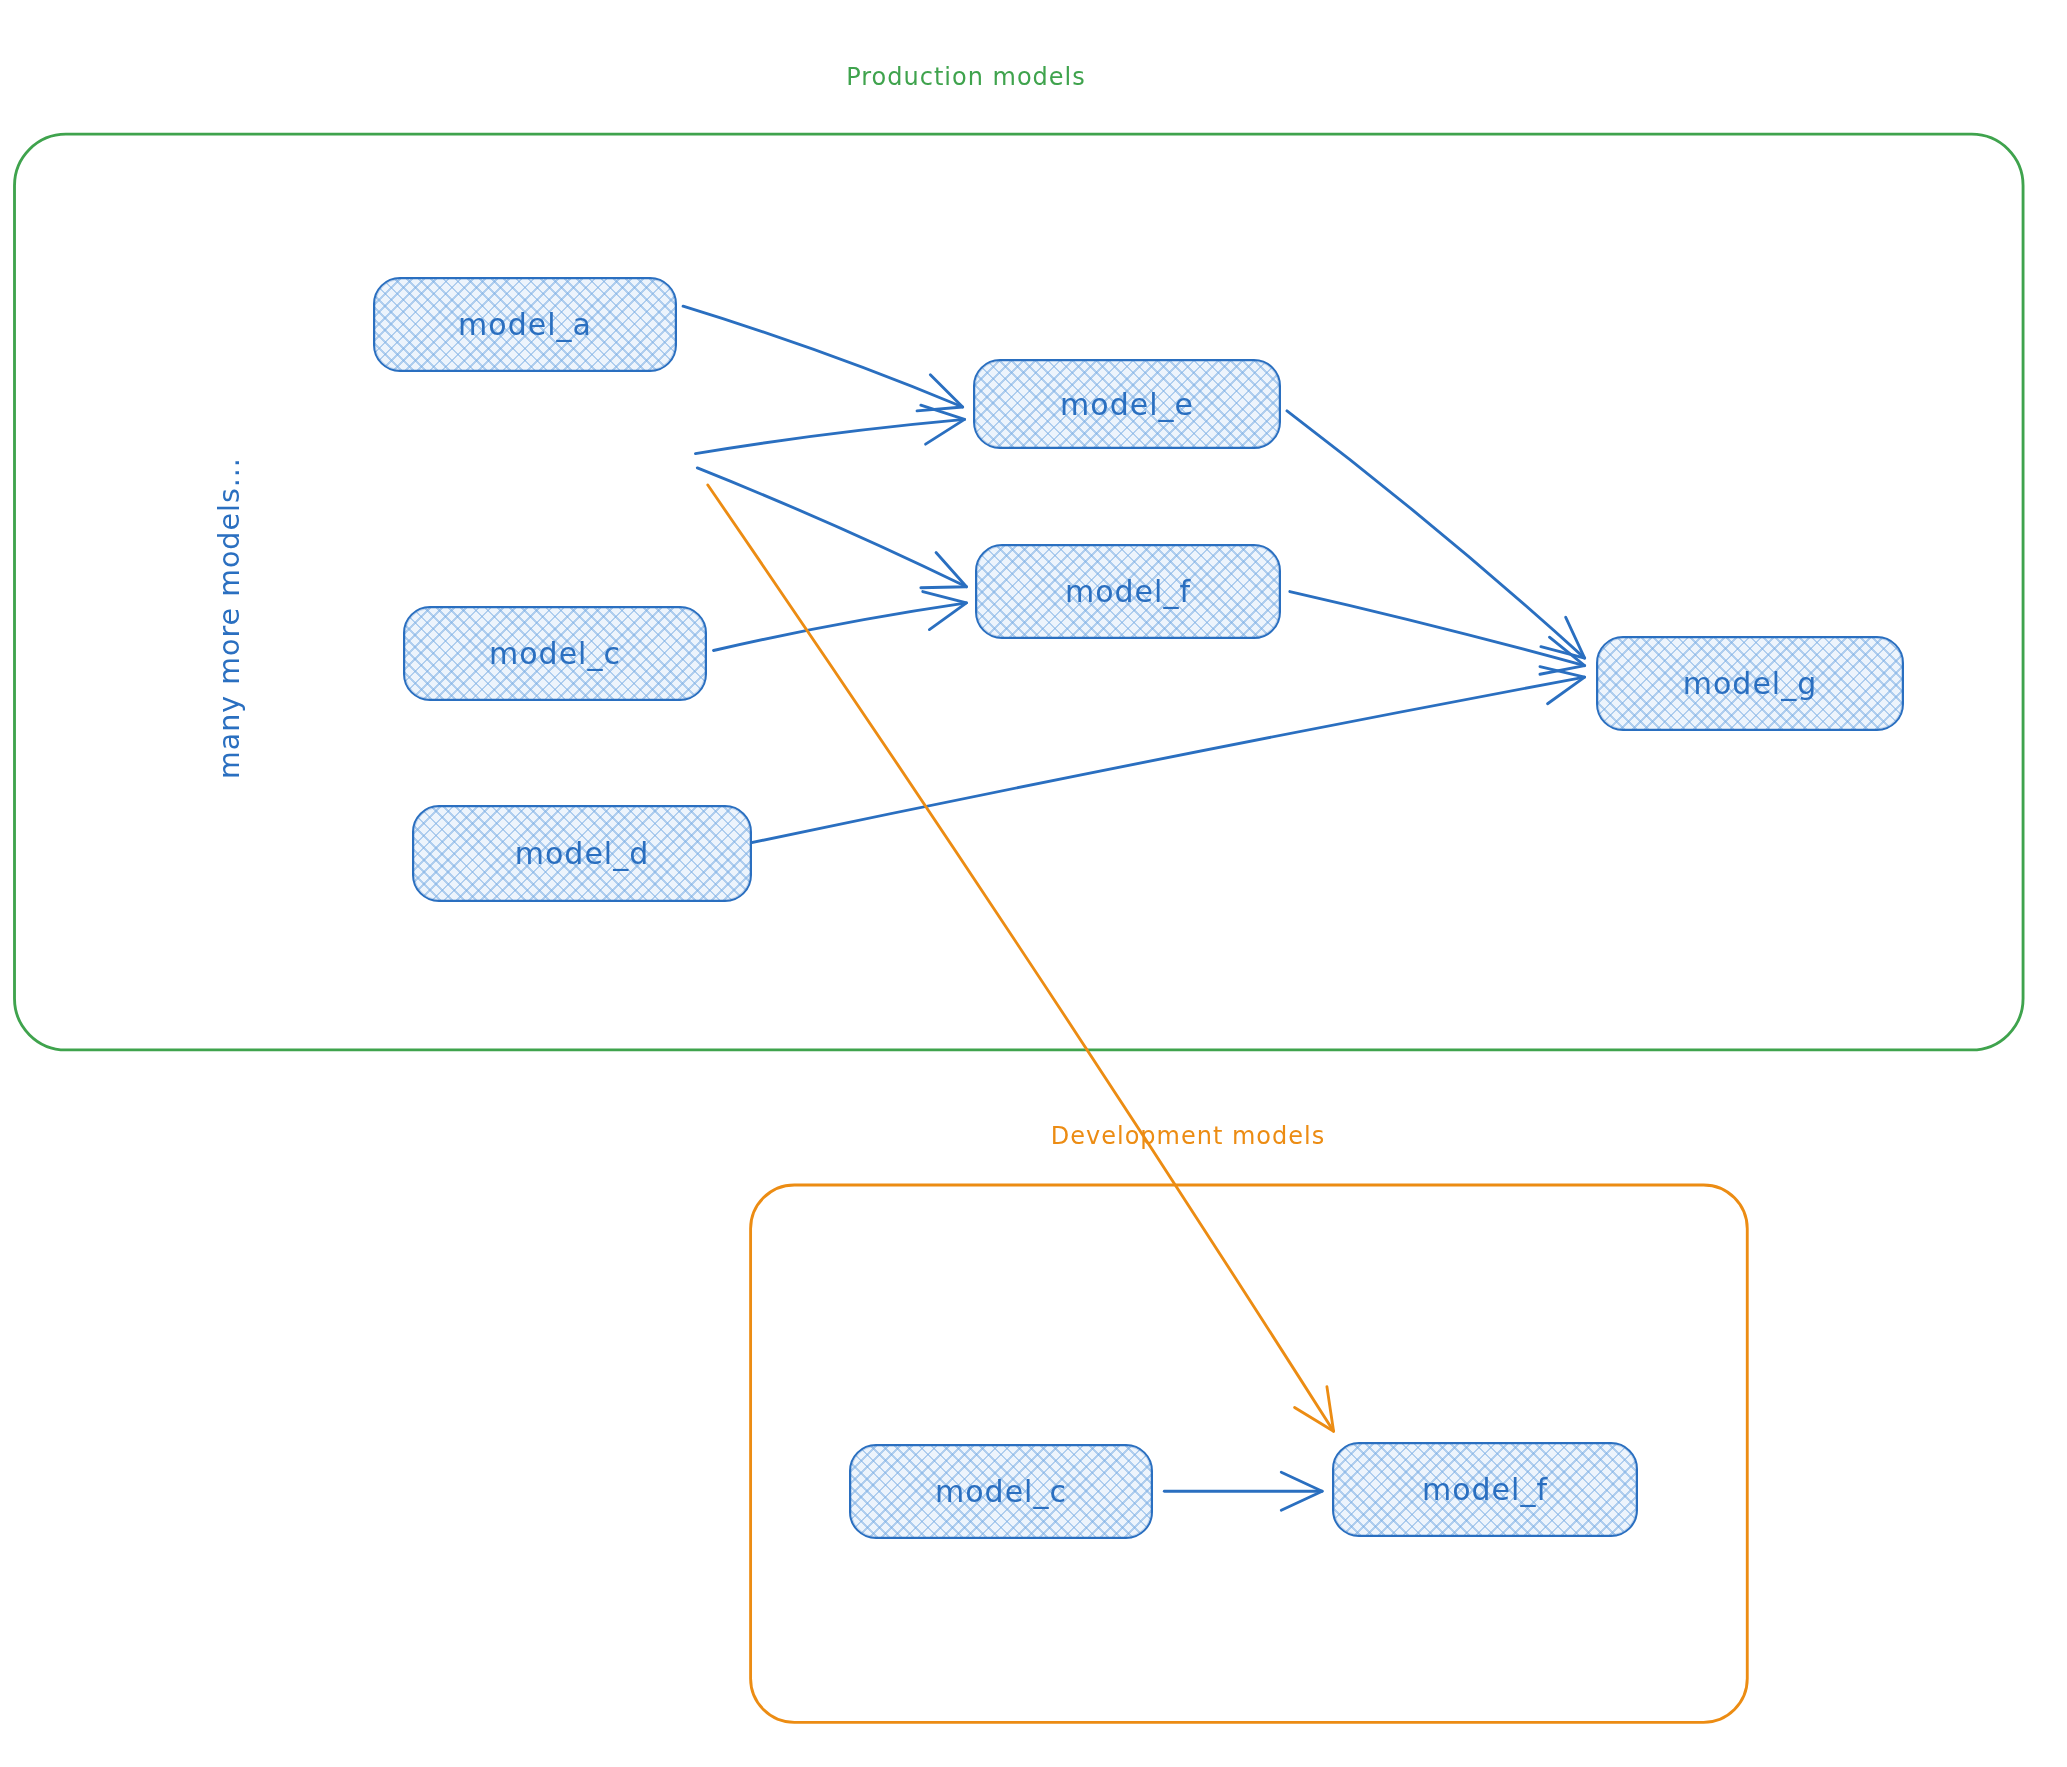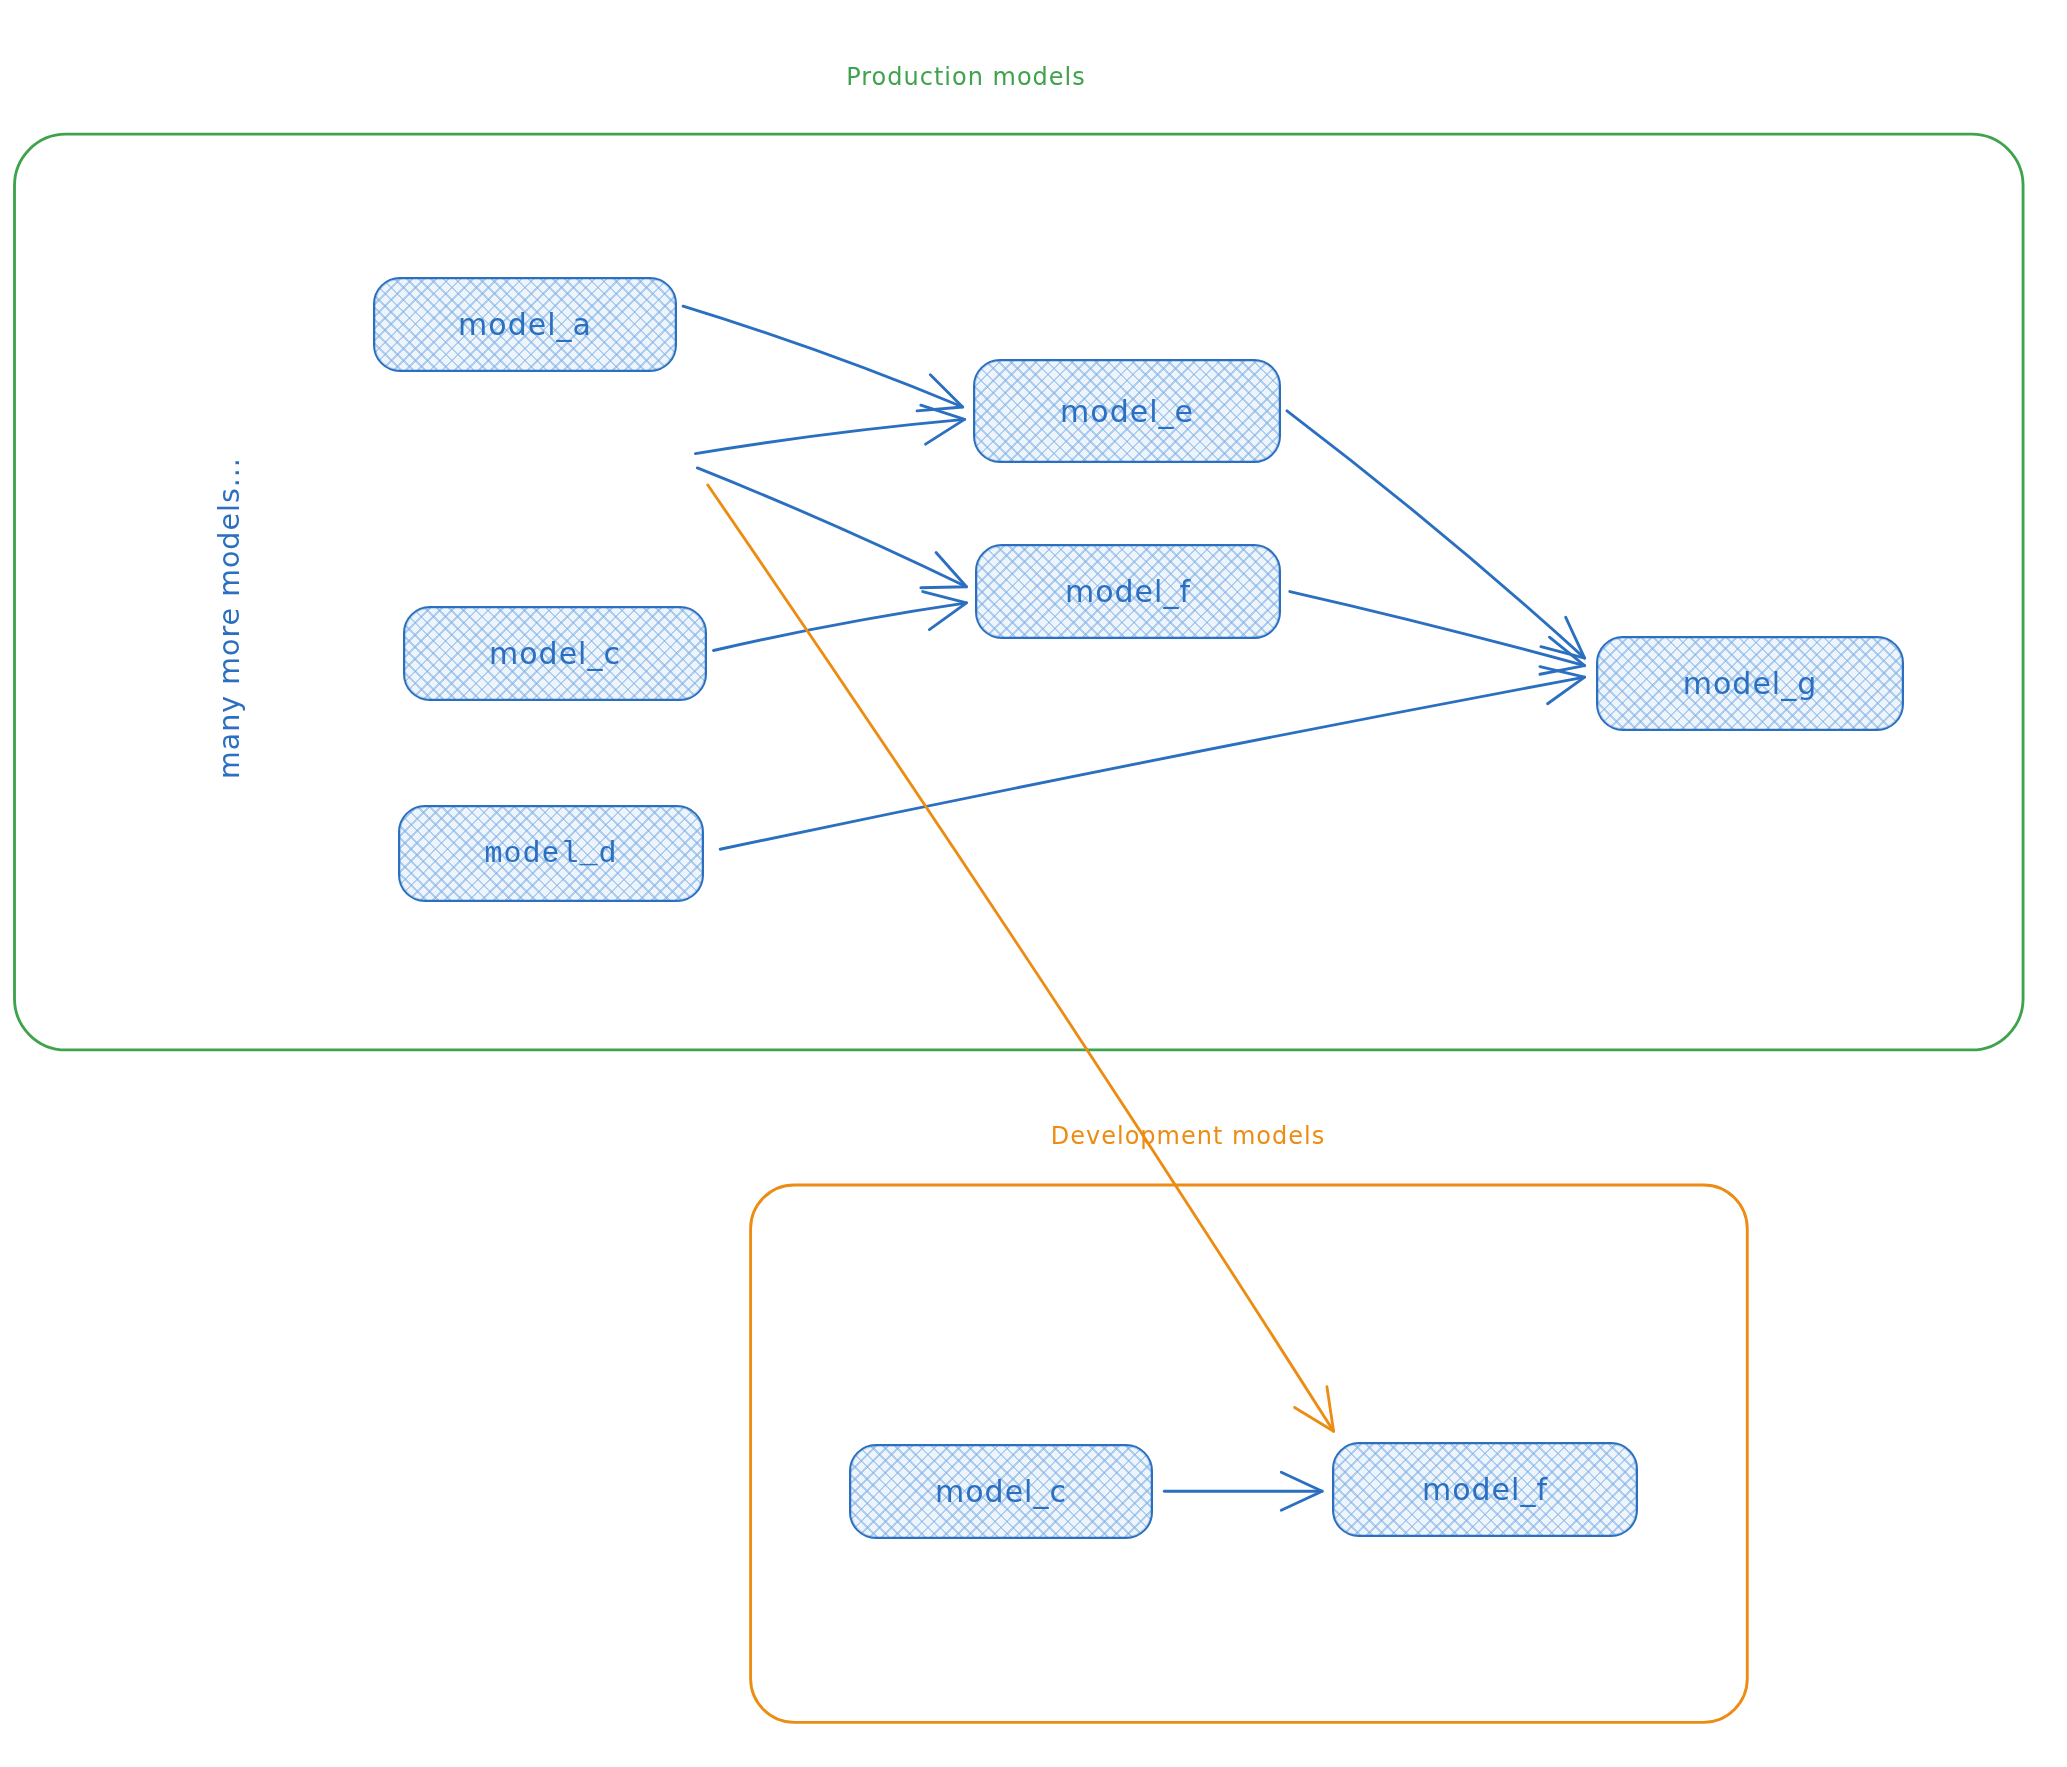--- a/index.html
+++ b/index.html
@@ -62,22 +62,22 @@
     background:
       repeating-linear-gradient(45deg,  rgba(125,175,228,0.55) 0 1.9px, transparent 1.9px 8.6px),
       repeating-linear-gradient(-45deg, rgba(125,175,228,0.55) 0 1.9px, transparent 1.9px 8.6px),
       var(--box-base);
     box-shadow:inset 0 0 0 1px rgba(42,111,192,0.25);
   }
   
   .n-a{left:373px;  top:243px;  width:304px; height:95px;margin-top:34px;}
   .n-b{left:388px;  top:416px;  width:304px; height:95px;}
   .n-c{left:403px;  top:606px;  width:304px; height:95px;}
-  .n-d{left:398px;  top:805px;  width:306px; height:97px;font-family:Liberation Mono, monospace;}
-  .n-e{left:973px; top:359px;  width:308px; height:104px;justify-content:center;}
+  .n-d{left:412px;  top:805px;  width:340px; height:97px;}
+  .n-e{left:973px; top:359px;  width:308px; height:90px;justify-content:center;}
   .n-f{left:975px; top:544px;  width:306px; height:95px;}
   .n-g{left:1596px; top:636px;  width:308px; height:95px;}
   
   .n-dev-c{left:849px;  top:1444px; width:304px; height:95px;}
   .n-dev-f{left:1332px; top:1442px; width:306px; height:95px;}
   .t-production{left:966px; top:63px;}
   .t-development{left:1188px; top:1122px;}
 </style>
 </head>
 <body>

